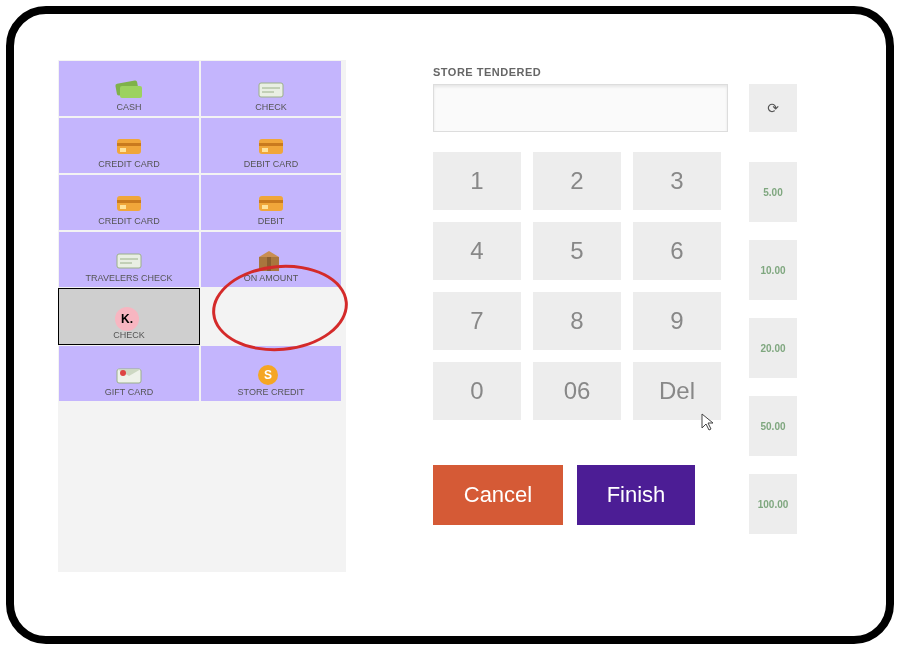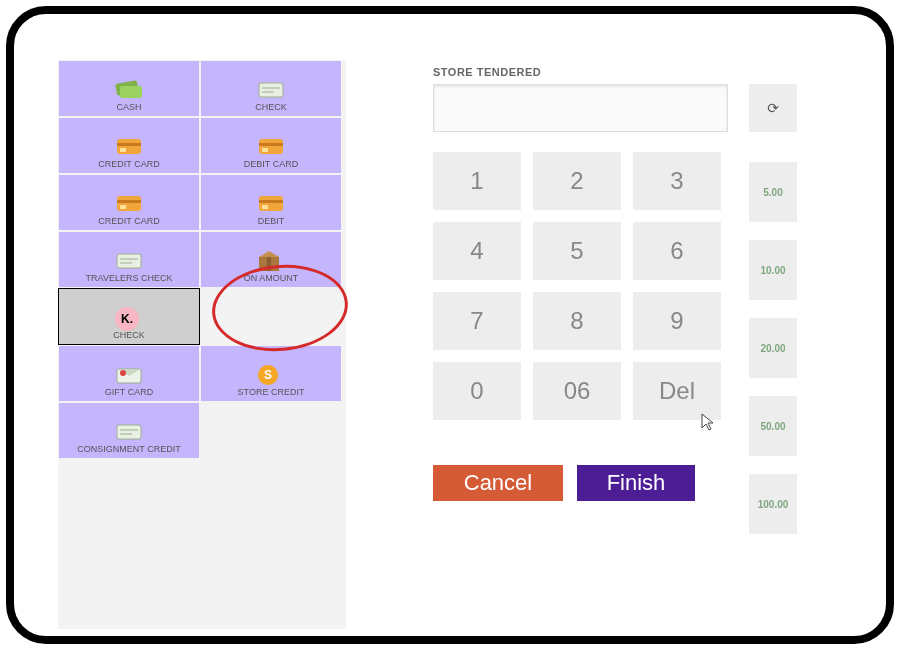--- a/index.html
+++ b/index.html
@@ -22,21 +22,21 @@
   .refresh-btn{position:absolute;left:731px;top:66px;width:48px;height:48px;background:#ededed;border:none;font-size:14px;color:#555;cursor:pointer;}
 
   .keypad{position:absolute;left:415px;top:134px;}
   .kp-row{display:flex;gap:12px;margin-bottom:12px;}
   .kp-key{width:88px;height:58px;background:#ededed;border:none;font-size:24px;color:#888;cursor:pointer;}
 
   .quick-col{position:absolute;left:731px;top:144px;}
   .quick-btn{display:block;width:48px;height:60px;margin-bottom:18px;background:#ededed;border:none;font-size:10px;font-weight:bold;color:#7fa77f;cursor:pointer;}
 
   .actions{position:absolute;left:415px;top:447px;display:flex;gap:14px;}
-  .act-btn{height:36px;border:none;font-size:22px;color:#fff;cursor:pointer;}
+  .act-btn{height:60px;border:none;font-size:22px;color:#fff;cursor:pointer;}
   .act-cancel{width:130px;background:#d55a36;}
   .act-pay{width:100px;background:#a5c66b;}
   .act-finish{width:118px;background:#4c1d95;}
 
   .cursor{position:absolute;left:683px;top:395px;font-size:16px;color:#555;pointer-events:none;}
 
   
   svg{display:block;}
 </style>
 </head>
@@ -156,32 +156,20 @@
             <span class="lbl">GIFT CARD</span>
           </button>
           <button class="pay-btn">
             <span class="ico">
               <svg width="24" height="24">
                 <circle cx="12" cy="12" r="10" fill="#f5a623"></circle>
                 <text x="12" y="16" font-size="12" font-weight="bold" text-anchor="middle" fill="#fff">S</text>
               </svg>
             </span>
             <span class="lbl">STORE CREDIT</span>
-          </button>
-        </div>
-        <div class="pay-row">
-          <button class="pay-btn">
-            <span class="ico">
-              <svg width="30" height="22">
-                <rect x="3" y="5" width="24" height="14" rx="2" fill="#e9efe3" stroke="#9bb08a"></rect>
-                <line x1="6" y1="10" x2="24" y2="10" stroke="#9bb08a"></line>
-                <line x1="6" y1="14" x2="18" y2="14" stroke="#9bb08a"></line>
-              </svg>
-            </span>
-            <span class="lbl">CONSIGNMENT CREDIT</span>
           </button>
         </div>
       </div>
     <div class="circle-mark"></div>
 
     <div class="amt-label">STORE TENDERED</div>
     <input class="amt-input" value="" style="">
     <button class="refresh-btn">
       <span>⟳</span>
     </button>

